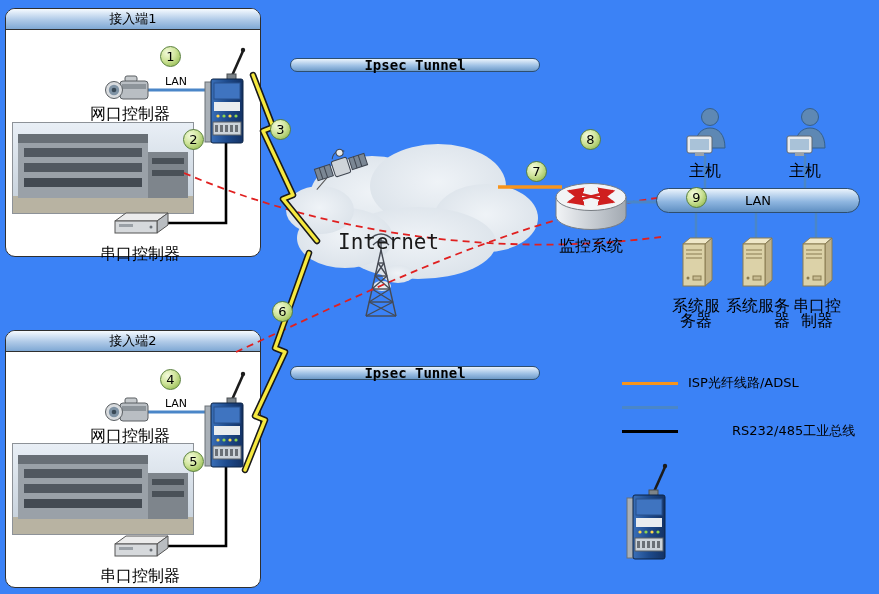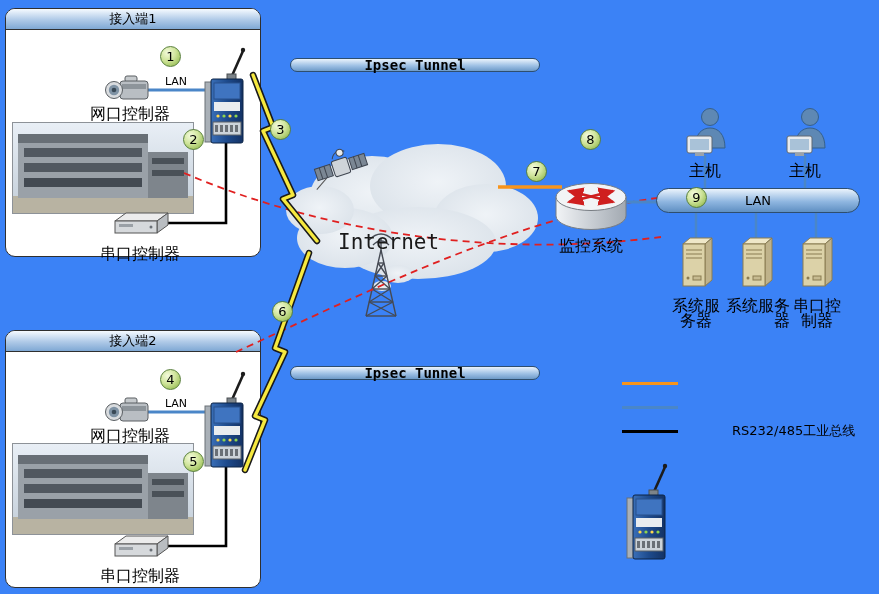--- a/index.html
+++ b/index.html
@@ -270,20 +270,21 @@
   <div class="lbl" style="left:683px;top:163px;width:44px;">主机</div>
   <div class="lbl" style="left:783px;top:163px;width:44px;">主机</div>
   <div class="lbl" style="left:668px;top:298px;width:56px;">系统服务器</div>
   <div class="lbl" style="left:726px;top:298px;width:64px;text-align:right;">系统服务器</div>
   <div class="lbl" style="left:789px;top:298px;width:56px;">串口控制器</div>
   <div class="lbl" style="left:549px;top:238px;width:84px;">监控系统</div>
 
   <div class="swatch" style="left: 622px; top: 382px; background-color: rgb(247, 148, 29);"></div>
   <div class="swatch" style="left: 622px; top: 406px; background-color: rgb(74, 134, 200);"></div>
   <div class="swatch" style="left: 622px; top: 430px; background-color: rgb(0, 0, 0);"></div>
+  <div class="lbl lbl-left" style="left:688px;top:375px;width:180px;">ISP光纤线路/ADSL</div>
   <div class="lbl lbl-left" style="left:688px;top:423px;width:180px;margin-left:44px;">RS232/485工业总线</div>
 
   <div class="badge" style="left:160px;top:46px;">1</div>
   <div class="badge" style="left:183px;top:129px;">2</div>
   <div class="badge" style="left:270px;top:119px;">3</div>
   <div class="badge" style="left:160px;top:369px;">4</div>
   <div class="badge" style="left:183px;top:451px;">5</div>
   <div class="badge" style="left:272px;top:301px;">6</div>
   <div class="badge" style="left:526px;top:161px;">7</div>
   <div class="badge" style="left:580px;top:129px;">8</div>

